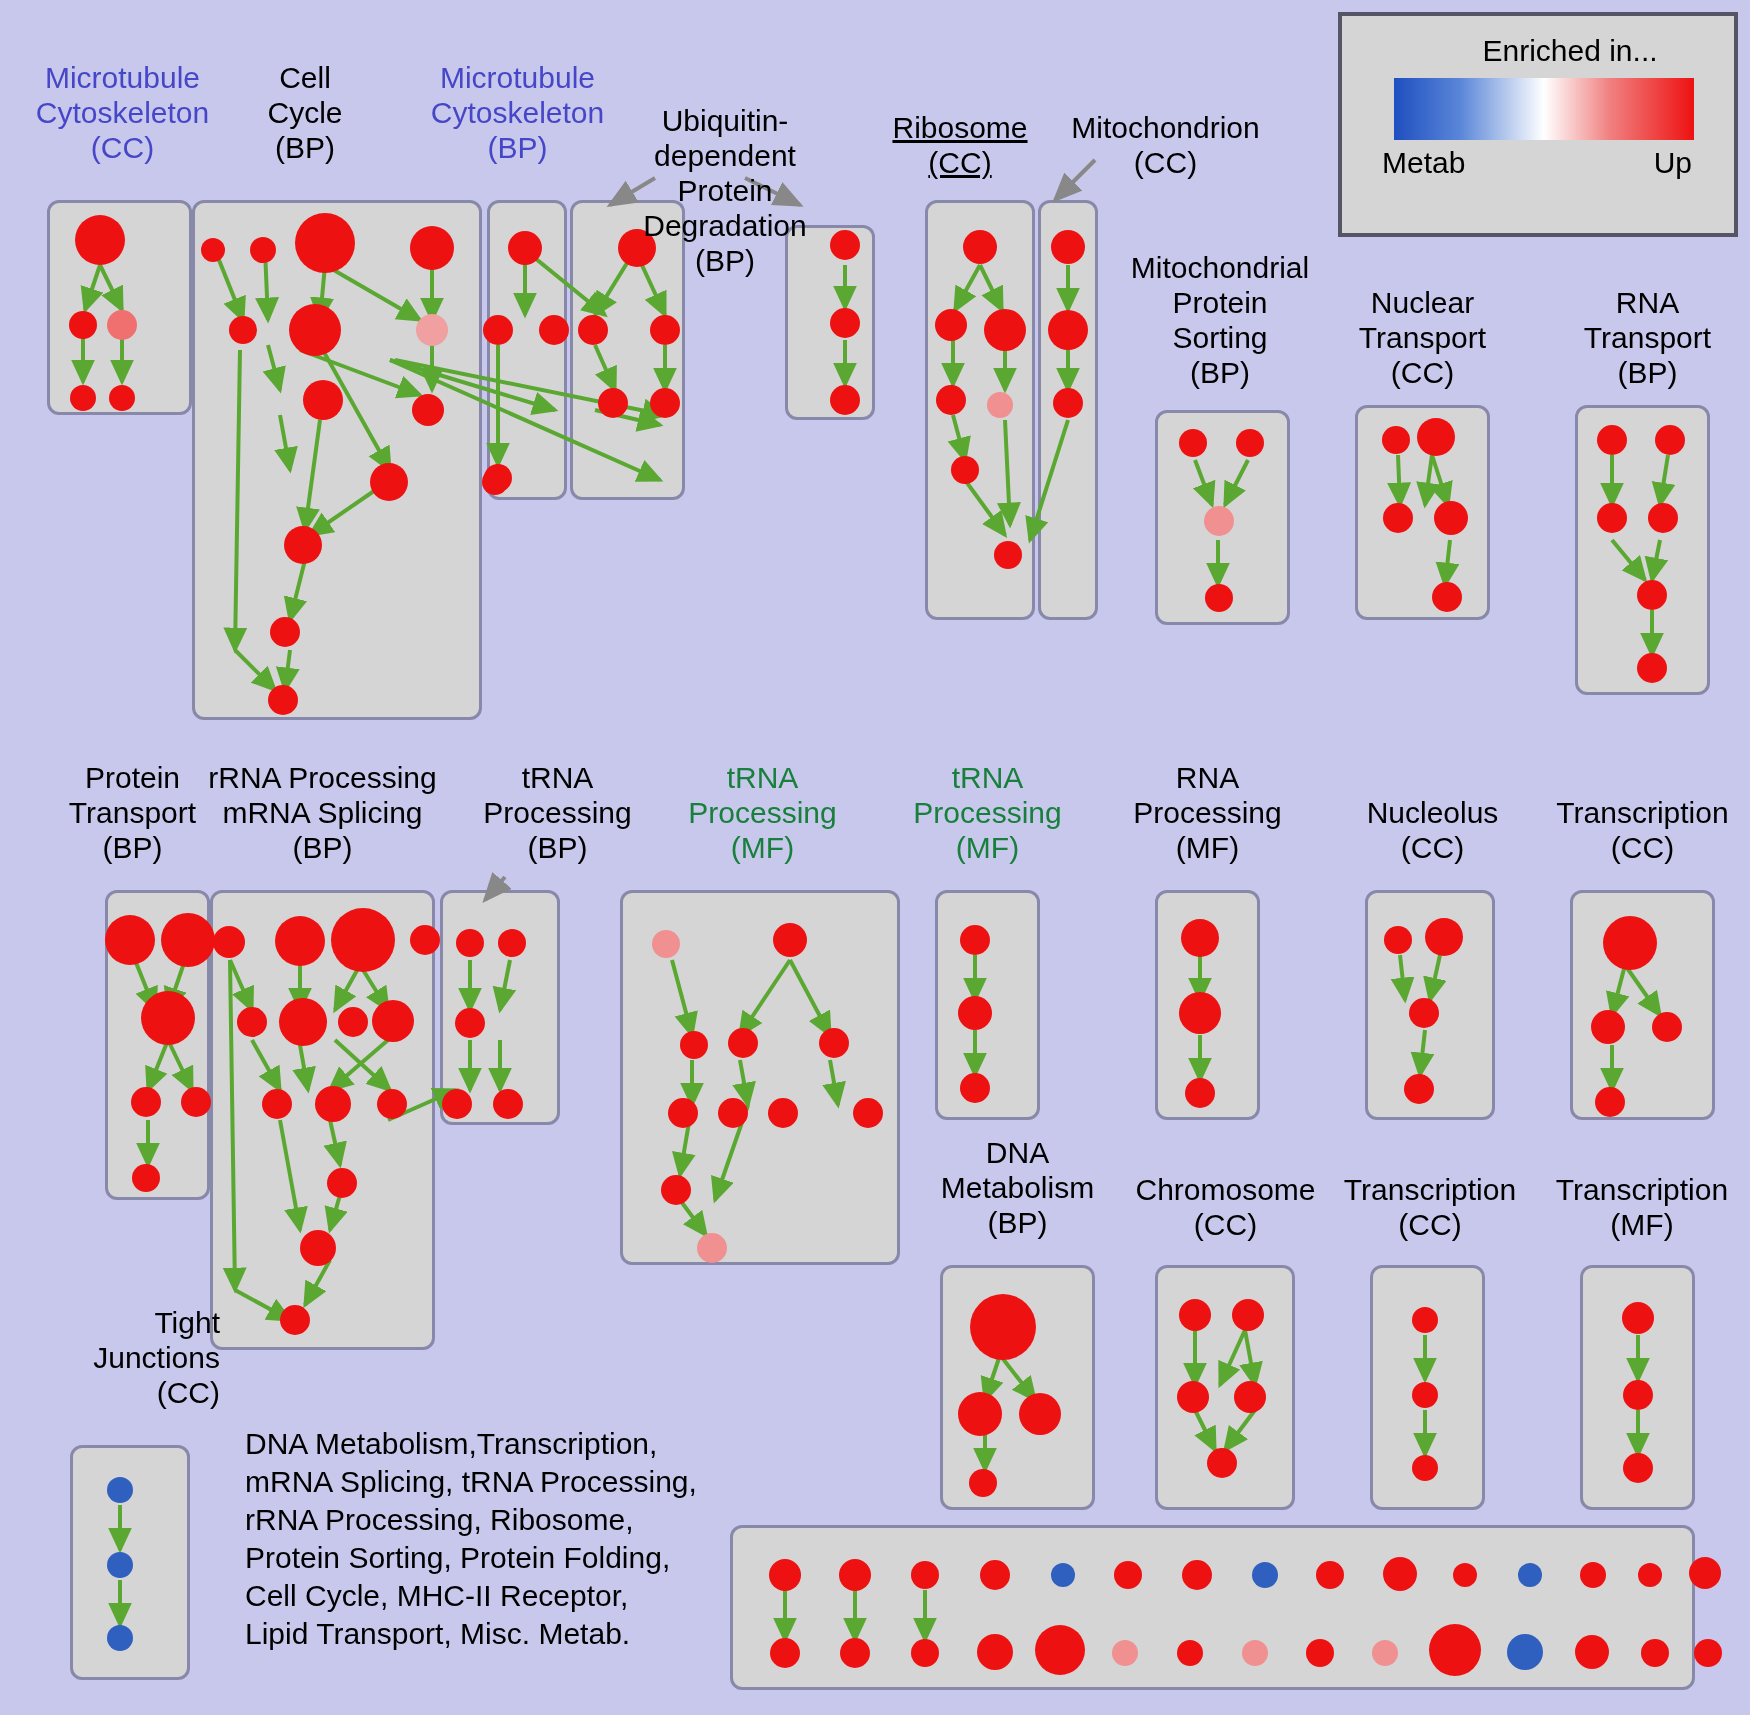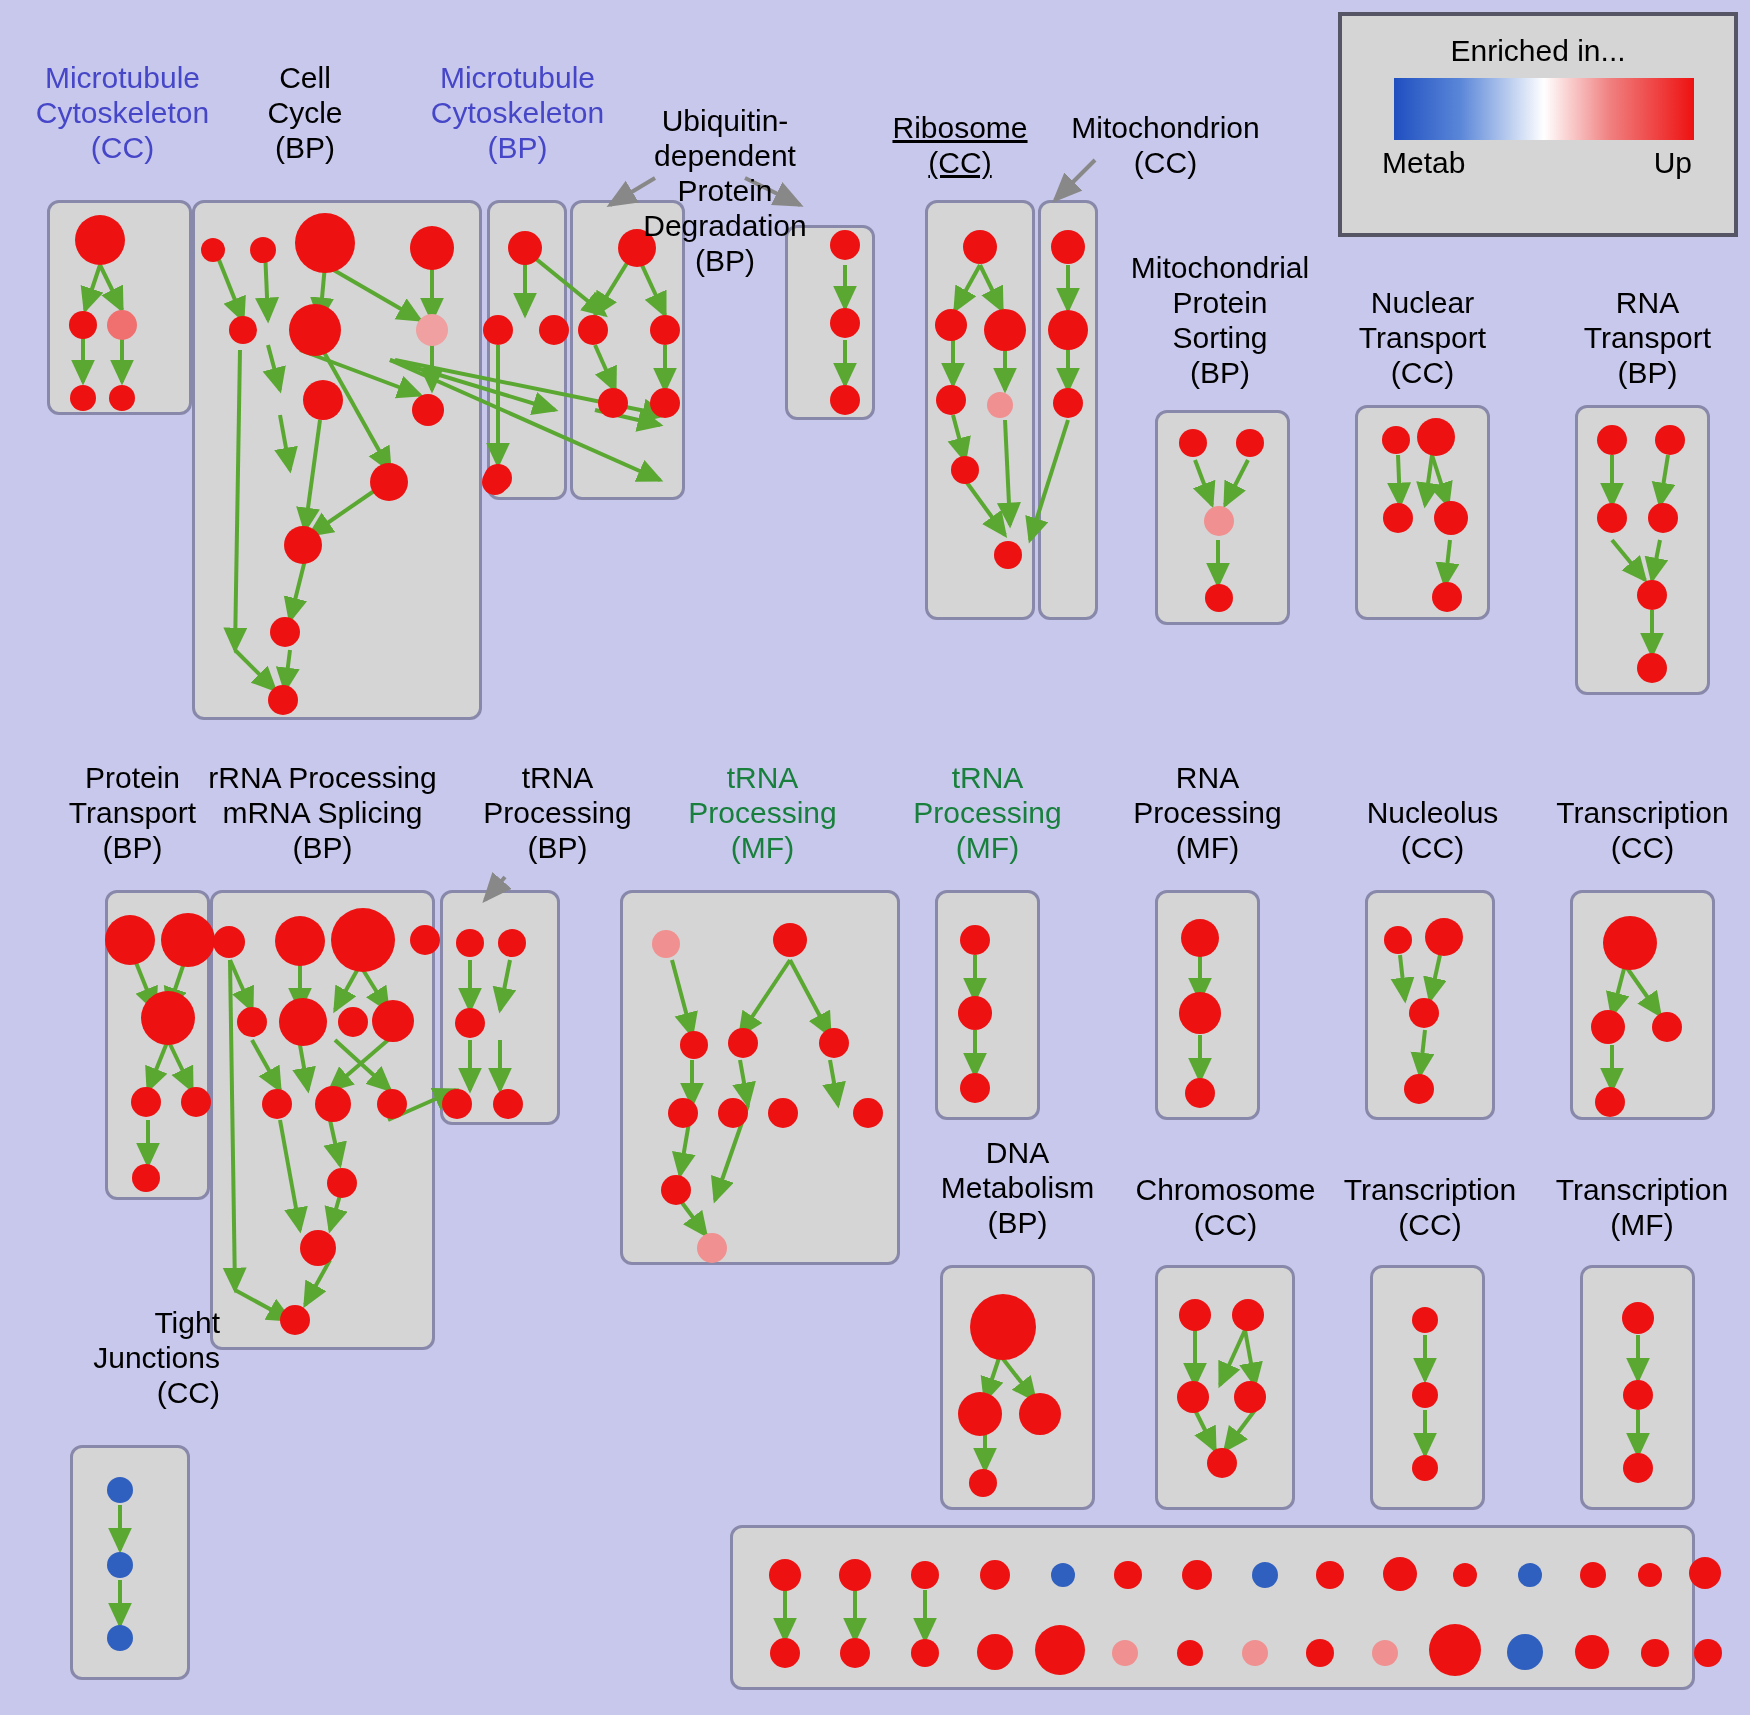--- a/index.html
+++ b/index.html
@@ -487,21 +487,27 @@
 (CC)</div>
   <div class="label" style="left:1330px;top:1172px;width:200px;">Transcription
 (CC)</div>
   <div class="label" style="left:1542px;top:1172px;width:200px;">Transcription
 (MF)</div>
 
   <div class="label" style="left:35px;top:1305px;width:185px;text-align:right;">Tight
 Junctions
 (CC)</div>
 
-
-  <div class="legend" style="left:1338px;top:12px;width:400px;height:225px;">
+  <div class="bigtext" style="left:245px;top:1425px;width:500px;">DNA Metabolism,Transcription,
+mRNA Splicing, tRNA Processing,
+rRNA Processing, Ribosome,
+Protein Sorting, Protein Folding,
+Cell Cycle, MHC-II Receptor,
+Lipid Transport, Misc. Metab.</div>
+
+  <div class="legend" style="left:1338px;top:12px;width:400px;height:225px;padding-left:32px;">
     <div class="title">Enriched in...</div>
     <div class="gradbar"></div>
     <div class="dn">Metab</div>
     <div class="up">Up</div>
   </div>
 
 </div>
 
 </body></html>

